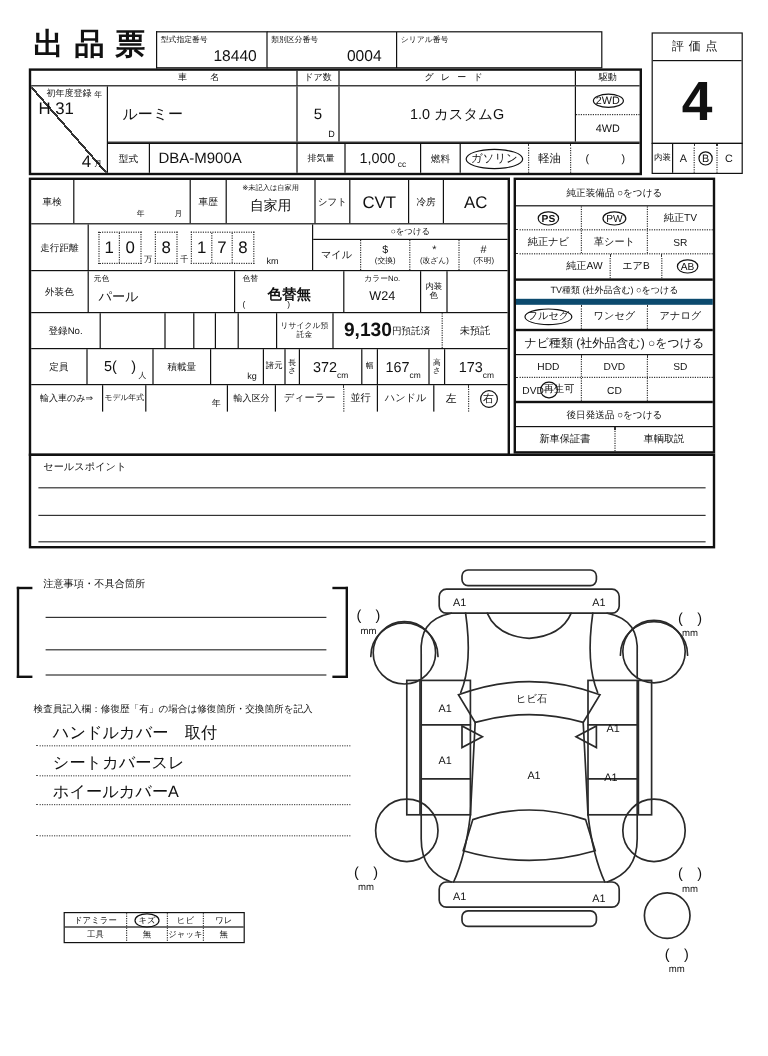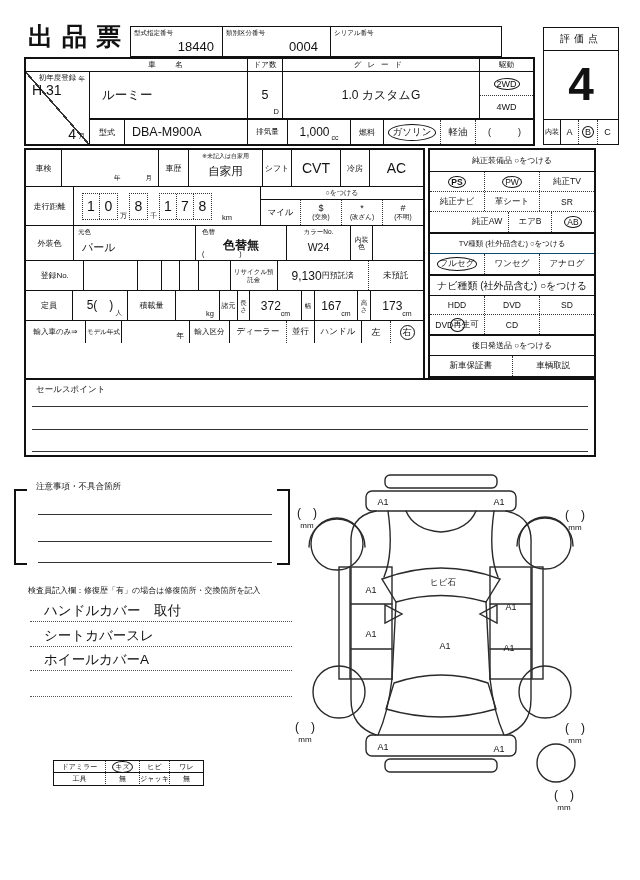--- a/index.html
+++ b/index.html
@@ -197,21 +197,21 @@
       <div class="c lbl" style="width:60px; font-size:8px;">登録No.</div>
       <div class="c" style="width:55px;"></div>
       <div class="c" style="width:25px;"></div>
       <div class="c" style="width:19px;"></div>
       <div class="c" style="width:19px;"></div>
       <div class="c" style="width:33px;"></div>
       <div class="c" style="width:48px; padding:2px;">
           <span class="wrapv" style="font-size:6.5px; line-height:8px;">リサイクル預託金</span>
         </div>
       <div class="c dot" style="width:94px;">
-        <span style="font-size:12px;">9,130</span>
+        <span style="font-size:16px;font-weight:bold;">9,130</span>
           <span style="font-size:8px;">円預託済</span>
       </div>
       <div class="c last" style="width:56px; font-size:8.5px;">未預託</div>
     </div>
 
     <div class="row" style="height:30px;">
       <div class="c lbl" style="width:47px; font-size:8px;">定員</div>
       <div class="c" style="width:55px;">
         <span style="font-size:12px;">5(　)</span>
         <span class="sub" style="right:5px; bottom:2px;">人</span>
@@ -284,21 +284,21 @@
       </div>
       <div style="display:flex; height:20px;padding-left:36px;">
         <span class="c" style="flex:1; font-size:8.5px; border-right:1px dotted #333;">純正AW</span>
         <span class="c" style="flex:1; font-size:8.5px; border-right:1px dotted #333;">エアB</span>
         <span class="c last" style="flex:1; font-size:8.5px;">
             <span class="circ tight">AB</span>
           </span>
       </div>
     </div>
     <div style="border-bottom:2px solid #111;">
-      <div style="height:20px; border-bottom:1px solid #0c4a6e; display:flex; align-items:center; justify-content:center; font-size:7.5px;">TV種類 (社外品含む) ○をつける</div>
+      <div style="height:20px; border-bottom:5px solid #0c4a6e; display:flex; align-items:center; justify-content:center; font-size:7.5px;">TV種類 (社外品含む) ○をつける</div>
       <div style="display:flex; height:20px;">
         <span class="c" style="flex:1; font-size:8.5px; border-right:1px dotted #333;">
             <span class="circ tight">フルセグ</span>
           </span>
         <span class="c" style="flex:1; font-size:8.5px; border-right:1px dotted #333;">ワンセグ</span>
         <span class="c last" style="flex:1; font-size:8.5px;">アナログ</span>
       </div>
     </div>
     <div style="border-bottom:2px solid #111;">
       <div style="height:20px; border-bottom:1px solid #111; display:flex; align-items:center; justify-content:center; font-size:10px;">ナビ種類 (社外品含む) ○をつける</div>

